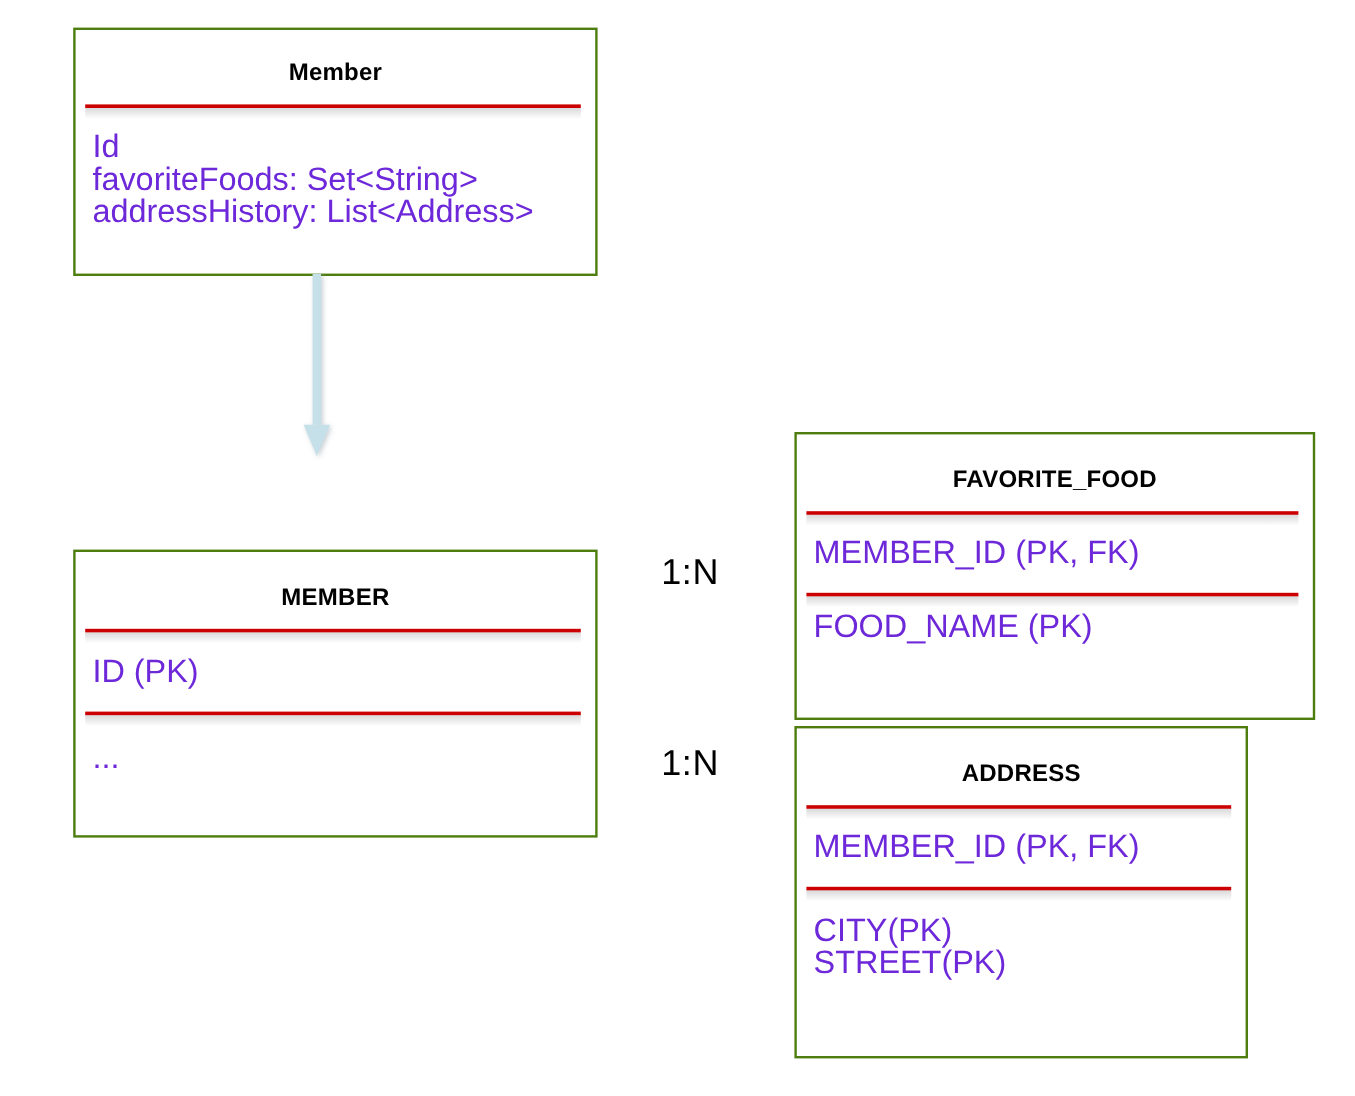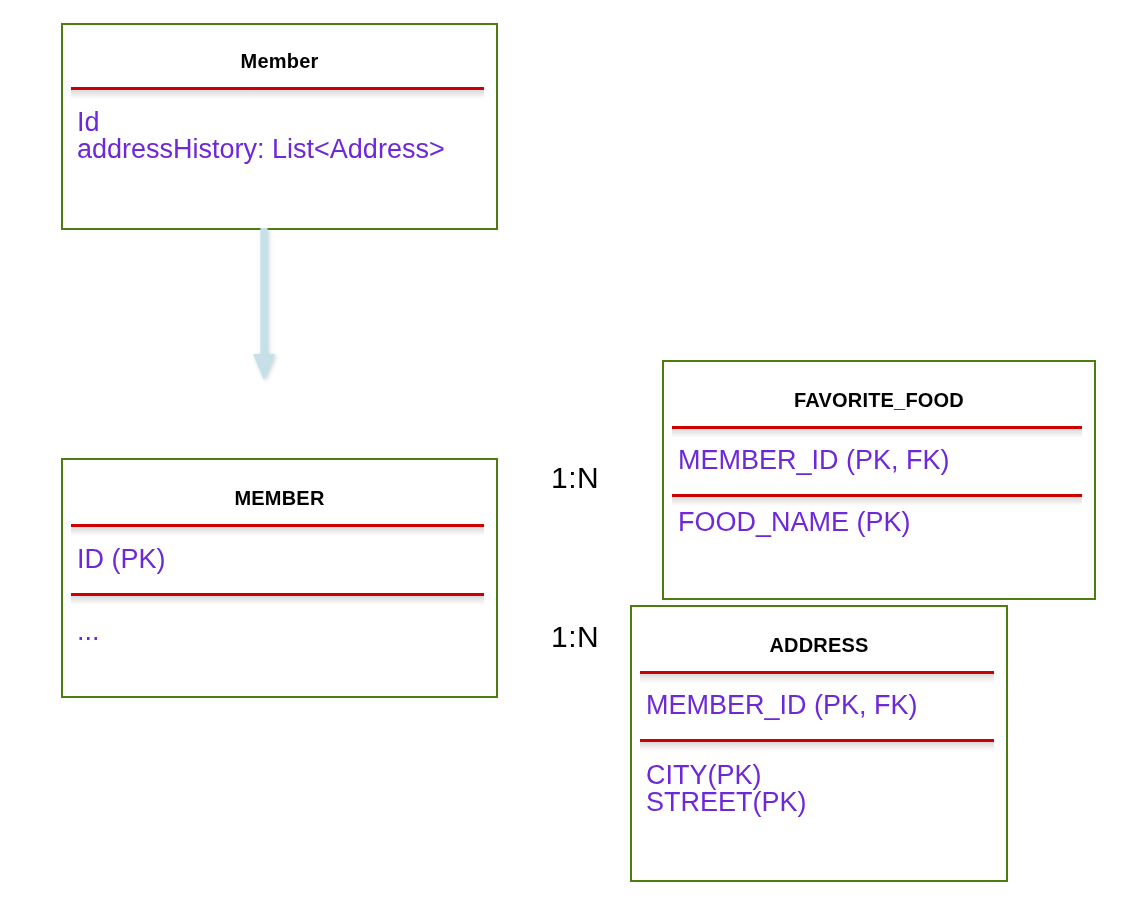--- a/index.html
+++ b/index.html
@@ -82,21 +82,21 @@
 
   #box-favorite-food {
     left: 662px; top: 318px;
     width: 434px; height: 240px; margin-top: 42px;
   }
   #box-favorite-food .entity-title { padding-top: 26px; padding-bottom: 14px; }
   #box-favorite-food .attr-block-1 { padding-top: 18px; padding-bottom: 20px; }
   #box-favorite-food .attr-block-2 { padding-top: 12px; }
 
   #box-address {
-    left: 630px; top: 605px;
+    left: 662px; top: 605px;
     width: 378px; height: 277px;
   }
   #box-address .entity-title { padding-top: 26px; padding-bottom: 14px; }
   #box-address .attr-block-1 { padding-top: 18px; padding-bottom: 20px; }
   #box-address .attr-block-2 { padding-top: 20px; }
 
   
   #inherit-arrow {
     position: absolute;
     left: 246px;
@@ -120,20 +120,21 @@
 </head>
 <body>
 
 <div id="canvas">
 
   <div class="entity" id="box-member-class">
     <div class="entity-title">Member</div>
     <div class="divider"></div>
     <div class="attr-block">
       <div class="attr">Id</div>
+      <div class="attr">favoriteFoods: Set&lt;String&gt;</div>
       <div class="attr">addressHistory: List&lt;Address&gt;</div>
     </div>
   </div>
 
   <div id="inherit-arrow">
     <svg width="36" height="156" viewBox="0 0 36 156" xmlns="http://www.w3.org/2000/svg">
       <defs>
         <filter id="arrShadow" x="-60%" y="-20%" width="240%" height="160%">
           <feDropShadow dx="1.5" dy="1.5" stdDeviation="2" flood-color="#9aa7ad" flood-opacity="0.55"></feDropShadow>
         </filter>

